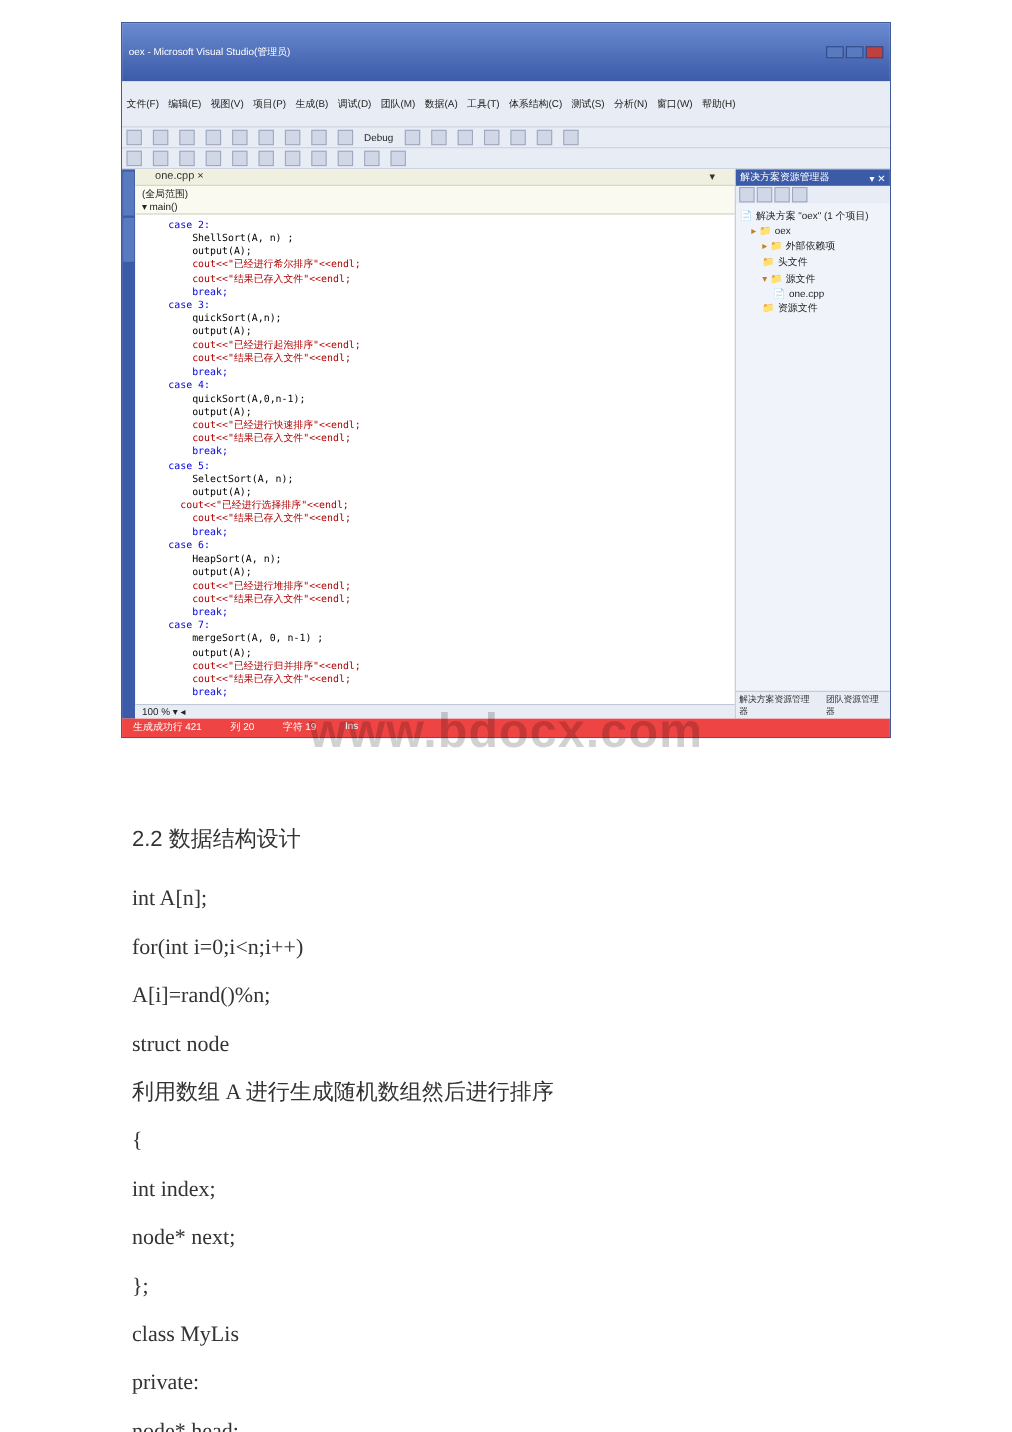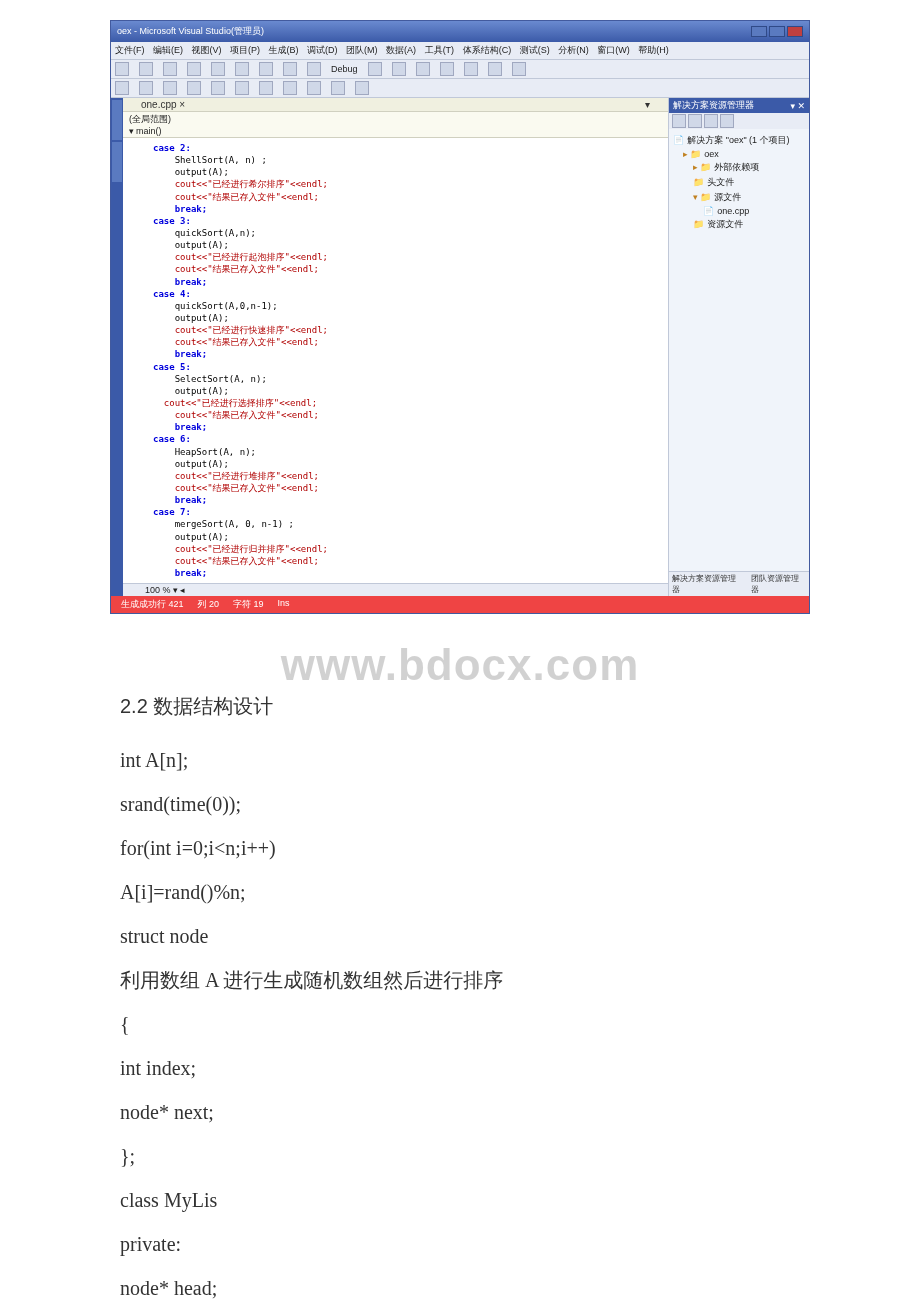--- a/index.html
+++ b/index.html
@@ -1,50 +1,50 @@
 <!DOCTYPE html>
 <html><head>
 <meta charset="utf-8">
 <style>
   body{margin:0;background:#fff;font-family:"Microsoft YaHei","SimSun",sans-serif;font-size:16px;color:#333;}
   .page{width:920px;min-height:1302px;margin:0 auto;position:relative;}
   .ide-wrap{padding:20px 110px 0 110px;}
   .ide{border:1px solid #425a9e;background:#fff;position:relative;}
-  .ide-title{background:linear-gradient(#6a8ad0,#3b5aa8);color:#fff;font-size:9px;padding:4px 6px;display:flex;justify-content:space-between;align-items:center;}
+  .ide-title{background:linear-gradient(#6a8ad0,#3b5aa8);color:#fff;font-size:9px;padding:20px 6px;display:flex;justify-content:space-between;align-items:center;}
   .ide-winbtns{display:flex;gap:2px;}
   .winbtn{display:inline-block;width:14px;height:9px;background:#5a7ac0;border:1px solid #304a88;}
   .winbtn.close{background:#c04040;}
-  .ide-menu{background:#e8ecf5;font-size:9px;padding:2px 4px;color:#222;border-bottom:1px solid #c0c8d8;}
+  .ide-menu{background:#e8ecf5;font-size:9px;padding:14px 4px;color:#222;border-bottom:1px solid #c0c8d8;}
   .ide-menu span{margin-right:6px;}
   .ide-toolbar{background:#e8ecf5;padding:2px 4px;font-size:9px;border-bottom:1px solid #c0c8d8;display:flex;align-items:center;gap:10px;color:#444;}
   .tbicon{display:inline-block;width:12px;height:12px;background:#d0d8e8;border:1px solid #a0a8c0;}
   .tbtext{color:#222;}
   .ide-body{display:flex;}
   .ide-left-margin{width:12px;background:#3b5aa8;display:flex;flex-direction:column;align-items:center;gap:2px;padding-top:2px;}
   .ide-left-margin .vtab{width:10px;height:40px;background:#5a7ac0;}
   .ide-editor{flex:1;background:#fff;display:flex;flex-direction:column;}
   .ide-tab{background:#f0f0e0;border-bottom:1px solid #d0d0c0;padding:1px 18px;font-size:10px;color:#333;display:flex;justify-content:space-between;}
   .ide-drop{background:#fafaf0;border-bottom:1px solid #d0d0c0;padding:1px 6px;font-size:9px;display:flex;justify-content:space-between;color:#222;flex-direction:column;}
   .ide-code{font-family:Consolas,Monaco,monospace;font-size:9px;line-height:1.35;padding:4px 4px 4px 30px;white-space:pre;color:#000;min-height:280px;position:relative;}
-  .ide-code .kw{color:#0000dd;font-weight:bold;}
+  .ide-code .kw{color:#0000dd;}
   .ide-code .str{color:#b00000;}
-  .ide-status{background:#e8ecf5;border-top:1px solid #c0c8d8;font-size:9px;padding:1px 22px;color:#222;}
+  .ide-status{background:#e8ecf5;border-top:1px solid #c0c8d8;font-size:9px;padding:1px 6px;color:#222;}
   .ide-right{width:140px;border-left:1px solid #c0c8d8;background:#f0f4fa;display:flex;flex-direction:column;font-size:9px;}
   .panel-head{background:#3b5aa8;color:#fff;padding:1px 4px;display:flex;justify-content:space-between;align-items:center;}
   .panel-tools{background:#e8ecf5;padding:1px 3px;display:flex;gap:2px;}
   .panel-body{flex:1;padding:4px 4px;color:#222;}
   .tree-item{padding:1px 0;}
   .tree-item .folder{color:#c08020;margin-right:3px;}
   .tree-item .cpp{color:#4060a0;margin-right:3px;}
   .tree-ind1{padding-left:10px;}
   .tree-ind2{padding-left:20px;}
   .tree-ind3{padding-left:30px;}
   .panel-foot{background:#e8ecf5;border-top:1px solid #c0c8d8;padding:1px 3px;display:flex;gap:8px;font-size:8px;}
   .ide-bottombar{background:#ef4444;color:#fff;font-size:9px;padding:2px 10px;display:flex;justify-content:flex-start;}
-  .ide-bottombar .right-stats{display:flex;gap:14px;}
+  .ide-bottombar .right-stats{display:flex;gap:26px;}
 
   .doc-content{padding:40px 120px 40px 120px;font-size:20px;line-height:2.2;}
   .doc-content .h{margin:30px 0 10px 0;}
   .doc-content .code-line{font-family:"Times New Roman",serif;}
   .watermark{position:absolute;left:50%;top:640px;transform:translateX(-50%);font-size:44px;color:rgba(0,0,0,0.18);letter-spacing:1px;pointer-events:none;font-weight:700;}
 </style>
 </head>
 <body>
 
 <div class="page">
@@ -194,21 +194,20 @@
         </span>
       </div>
     </div>
   </div>
 
   <div class="watermark">www.bdocx.com</div>
 
   <div class="doc-content">
     <div class="h">2.2 数据结构设计</div>
     <div class="code-line"> int A[n];</div>
-    <div class="code-line"> srand(time(0));</div>
     <div class="code-line"> for(int i=0;i&lt;n;i++)</div>
     <div class="code-line"> A[i]=rand()%n;</div>
     <div class="code-line">struct node</div>
     <div class="code-line">利用数组 A 进行生成随机数组然后进行排序</div>
     <div class="code-line">{</div>
     <div class="code-line"> int index;</div>
     <div class="code-line"> node* next;</div>
     <div class="code-line">};</div>
     <div class="code-line">class MyLis</div>
     <div class="code-line">private:</div>

